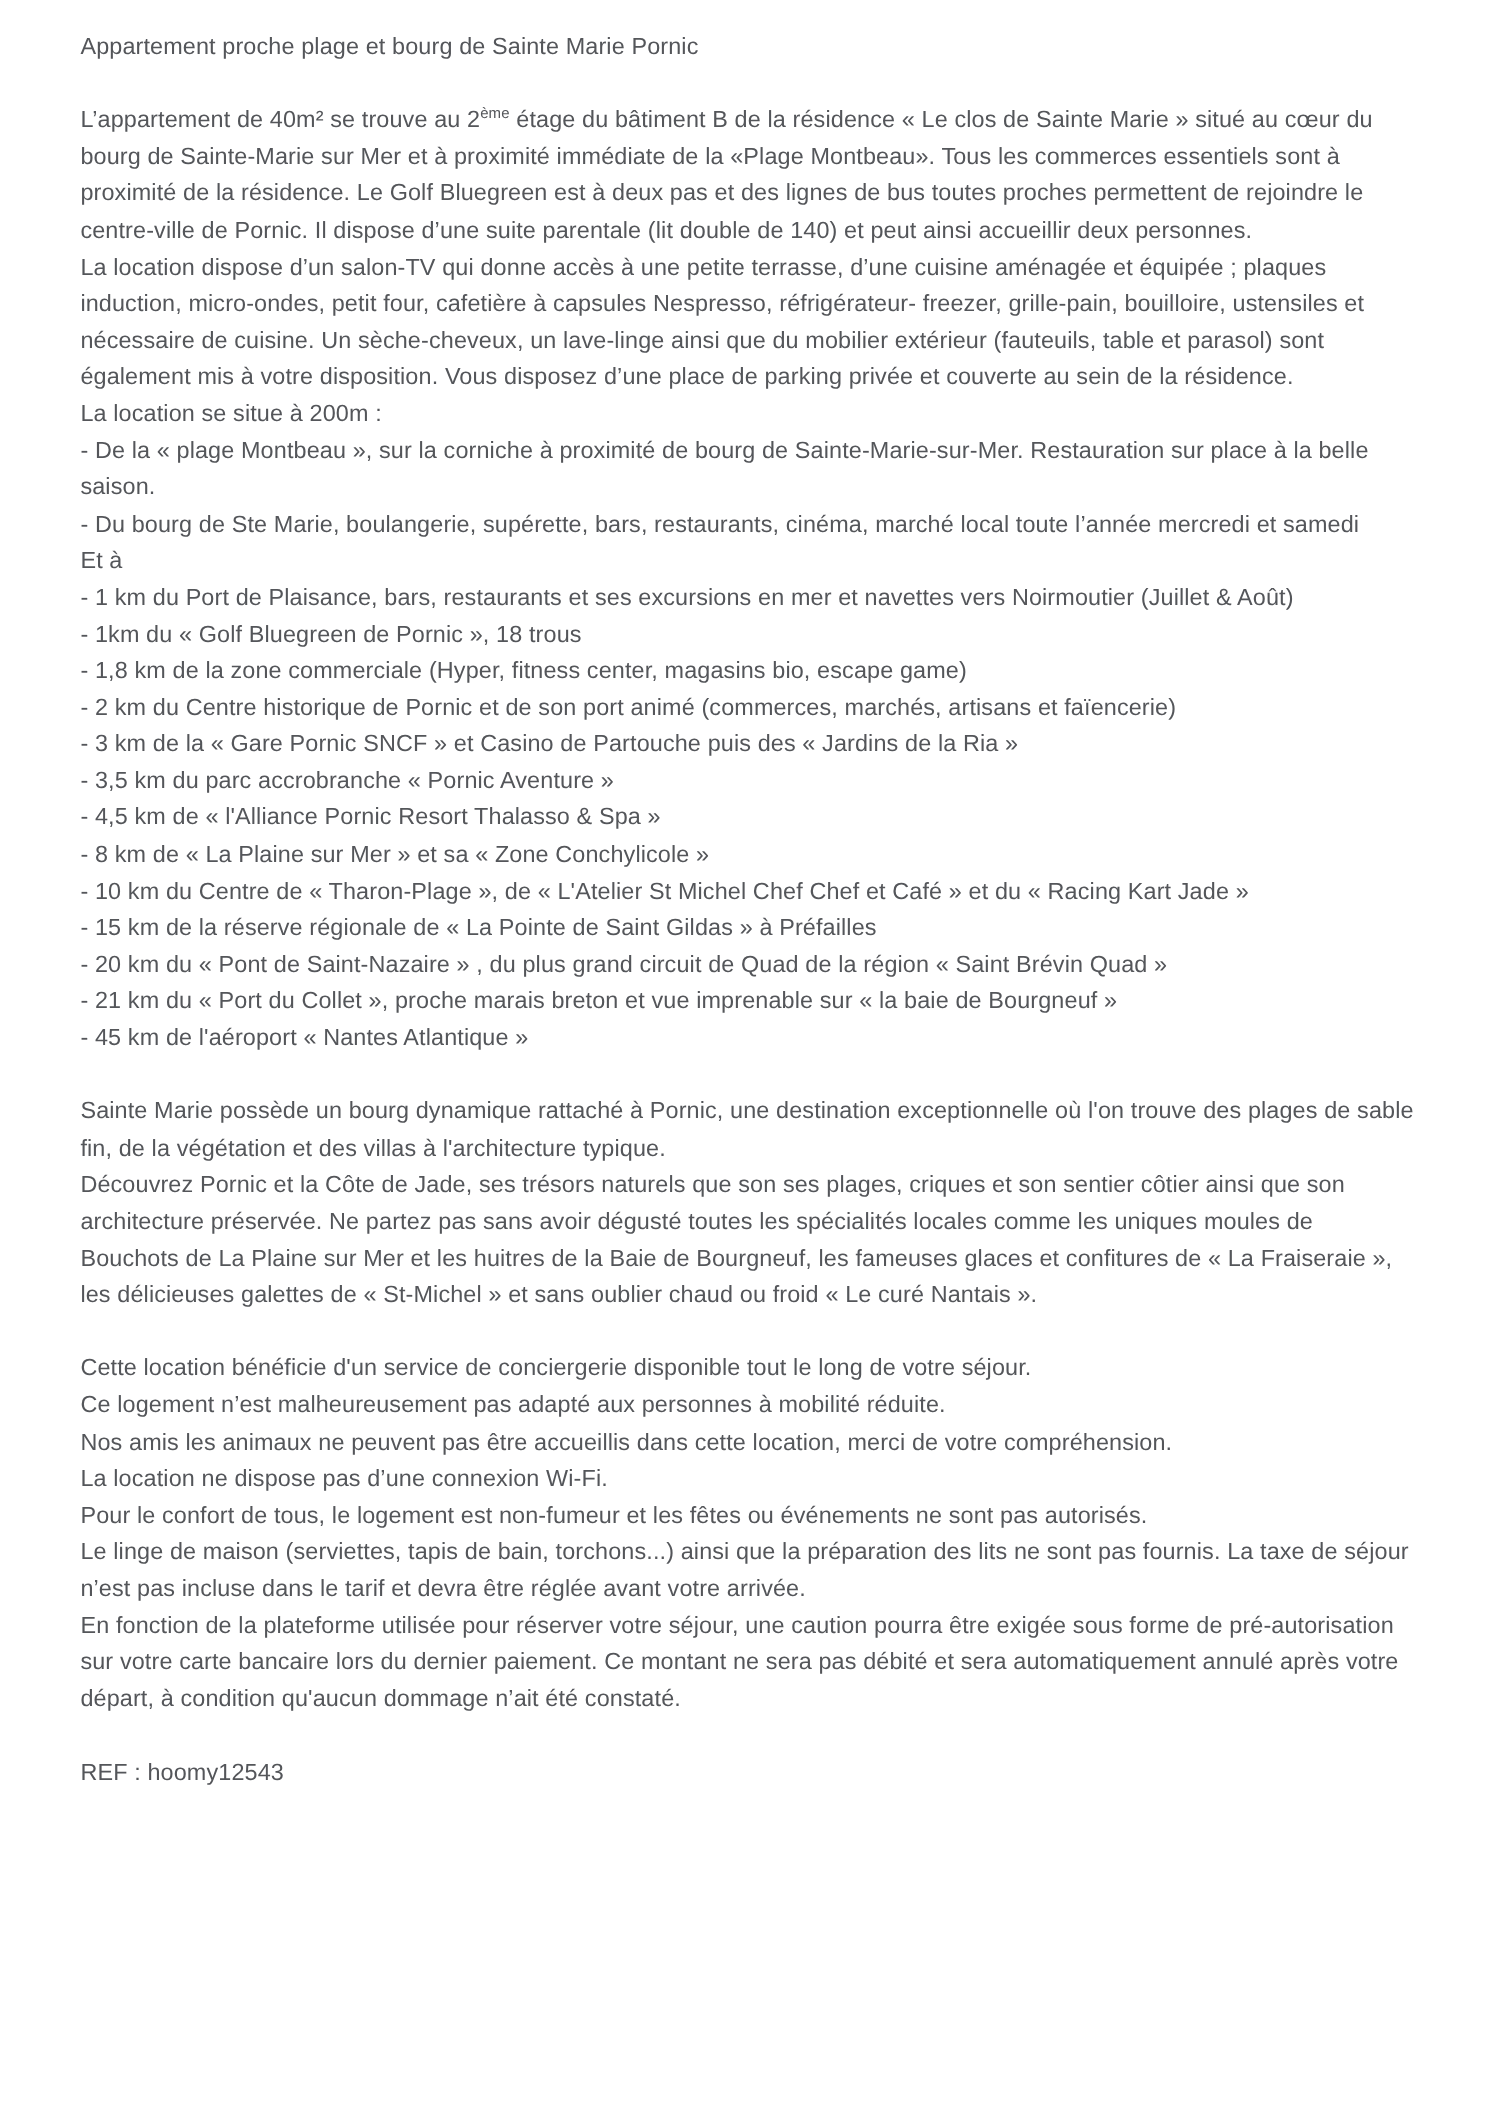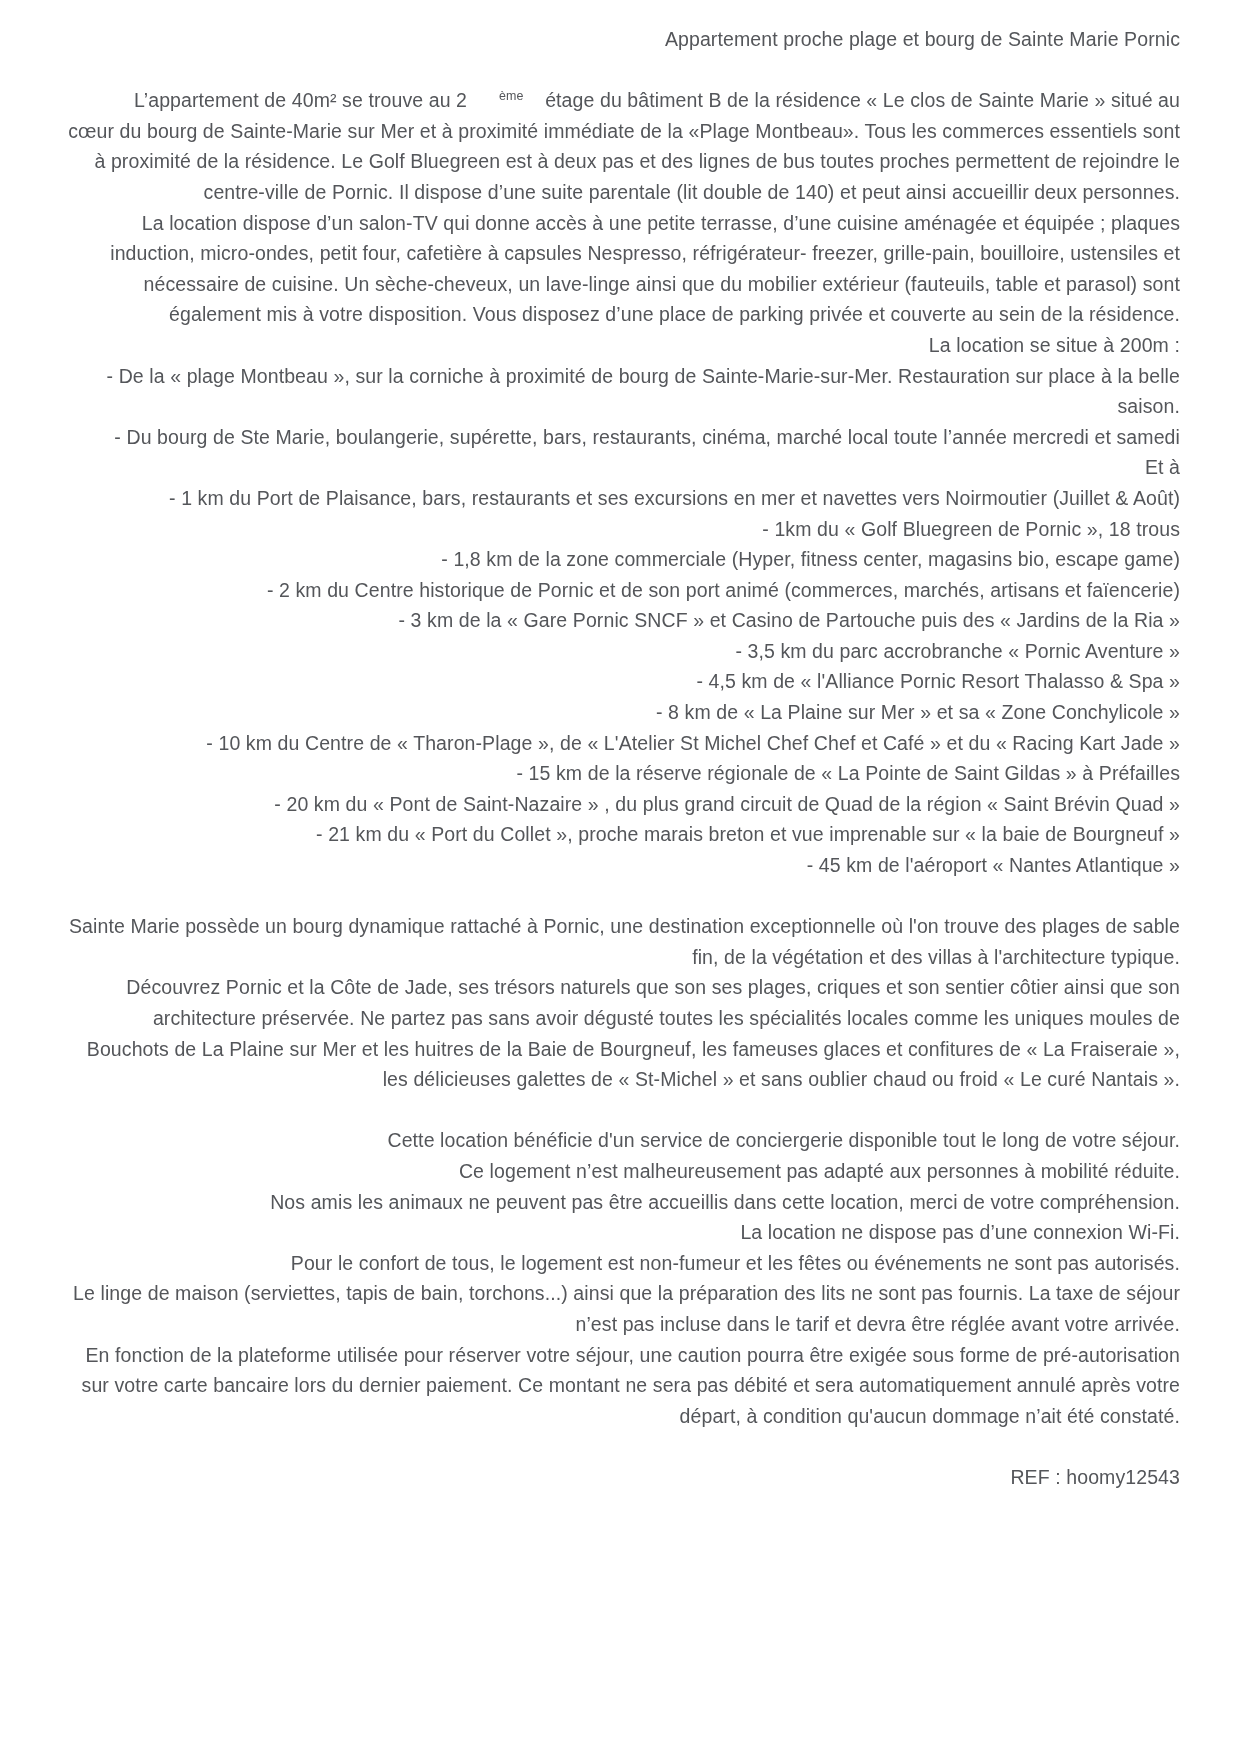--- a/index.html
+++ b/index.html
@@ -18,34 +18,31 @@
     box-sizing: content-box;
     width: 1113px;
     padding: 24px 60px 40px 67px;
     font-size: 19.5px;
     line-height: 30.6px;
     letter-spacing: 0.1px;
   }
   .doc p {
     margin: 0 0 30.6px 0;
     white-space: pre-line;
-    text-align: right;
   }
   .doc p:last-child {
     margin-bottom: 12px;
   }
   .pre {
     white-space: pre-line;
-    margin-left: 16px;
   }
   sup {
     font-size: 0.64em;
     line-height: 0;
     vertical-align: super;
-    margin-left: 32px;
   }
 </style>
 </head>
 <body>
 
 <div class="doc">
 
   <p>Appartement proche plage et bourg de Sainte Marie Pornic</p>
 
   <p><span class="pre">L’appartement de 40m² se trouve au 2</span><sup>ème</sup><span class="pre"> étage du bâtiment B de la résidence « Le clos de Sainte Marie » situé au cœur du bourg de Sainte-Marie sur Mer et à proximité immédiate de la «Plage Montbeau». Tous les commerces essentiels sont à proximité de la résidence. Le Golf Bluegreen est à deux pas et des lignes de bus toutes proches permettent de rejoindre le centre-ville de Pornic. Il dispose d’une suite parentale (lit double de 140) et peut ainsi accueillir deux personnes.

